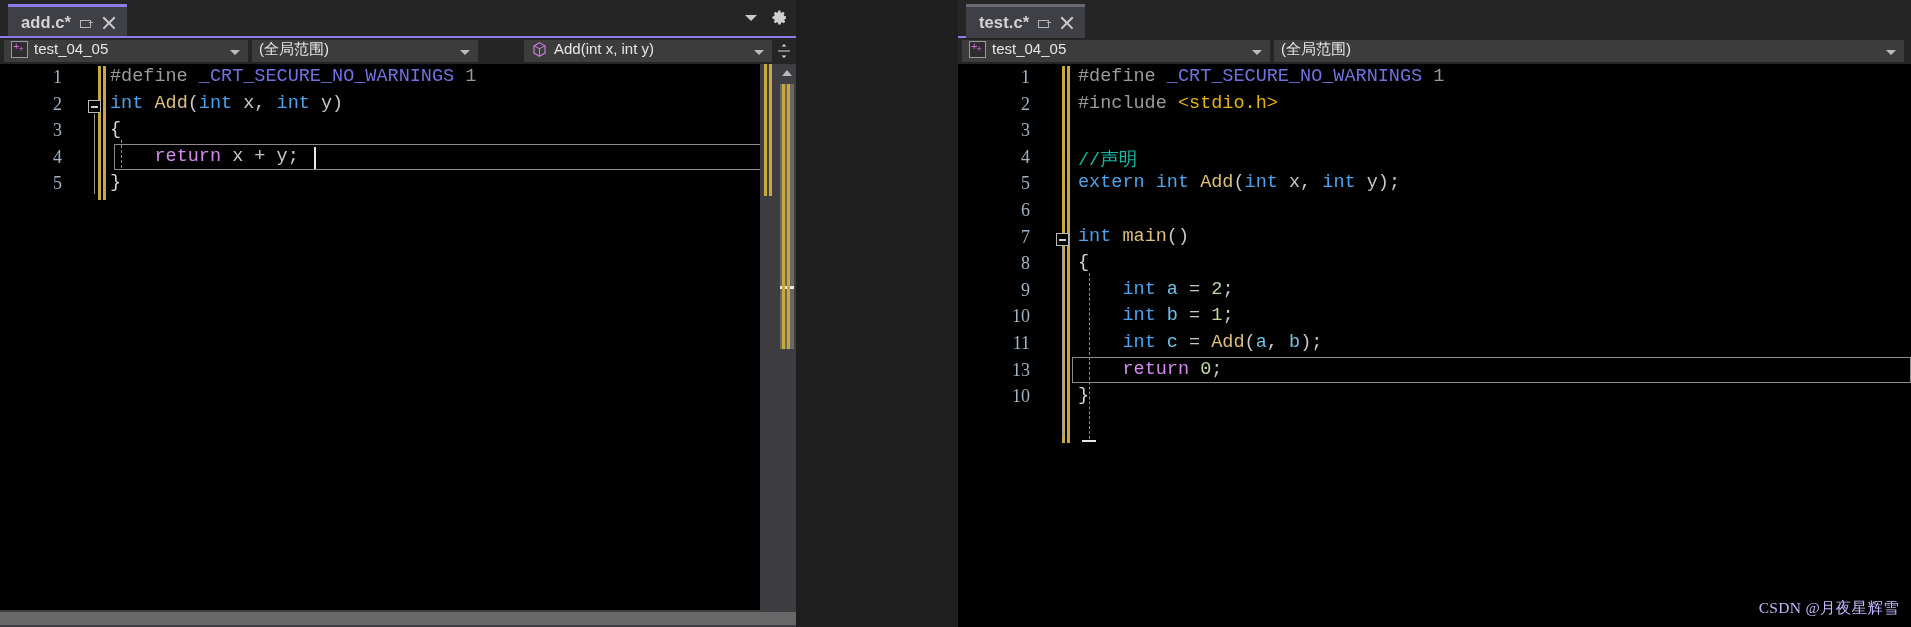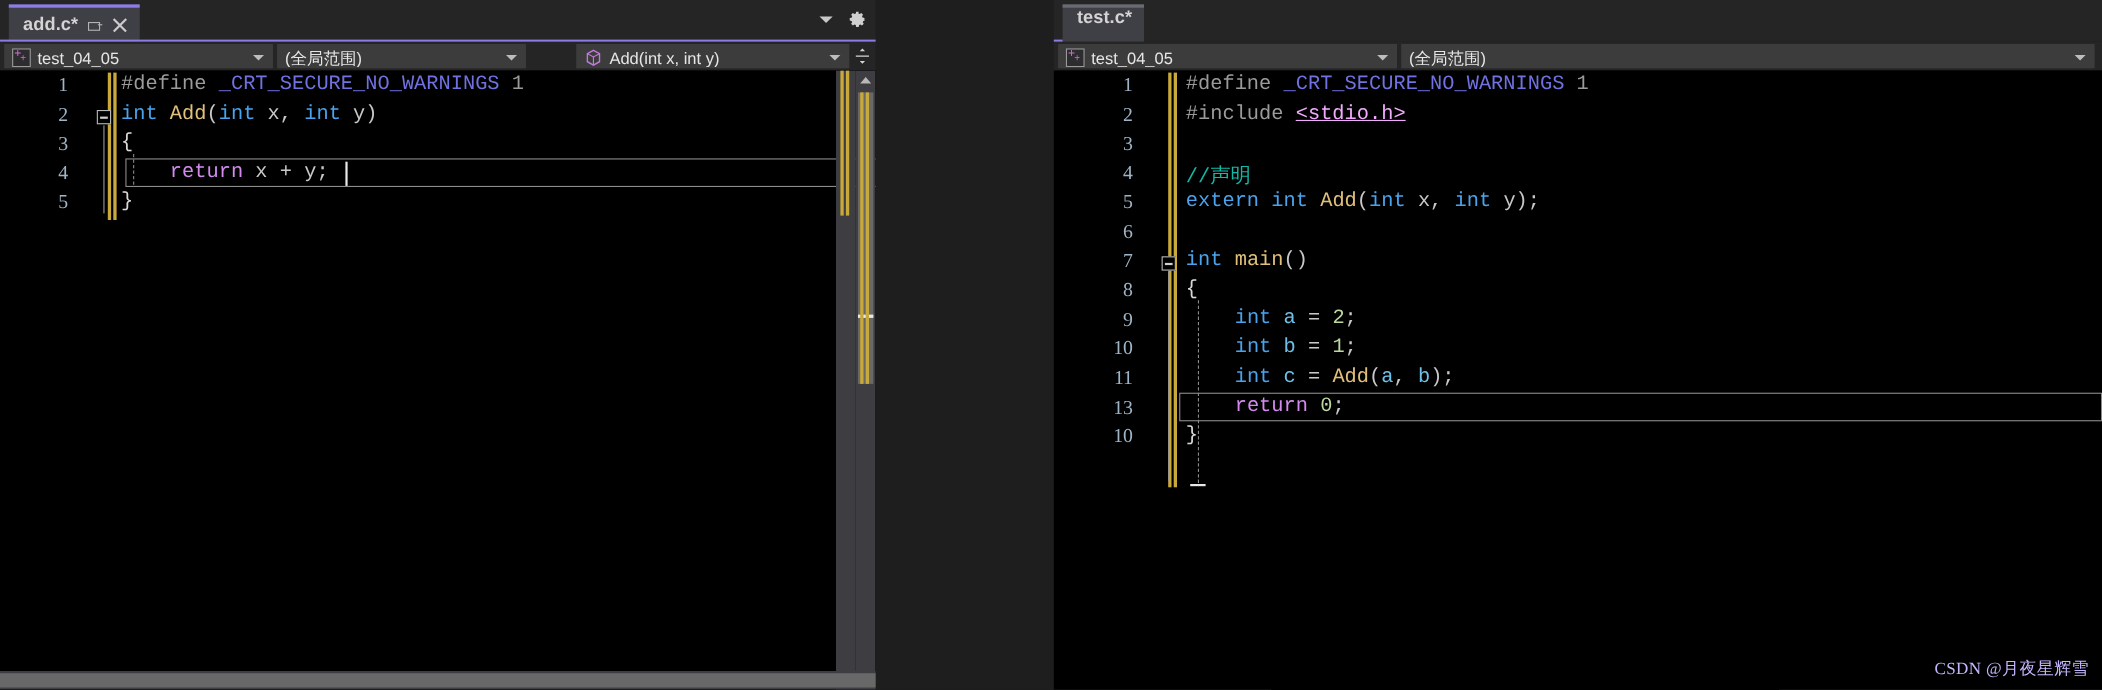--- a/index.html
+++ b/index.html
@@ -20,21 +20,21 @@
   .tabstrip { position: relative; height: 38px; background: #252526; }
   .tab {
     position: absolute; left: 8px; top: 4px; height: 34px;
     display: flex; align-items: center; gap: 9px;
     padding: 0 11px 0 13px;
     background: #3f3f46;
     border-top: 3px solid #8b7ce8;
     font-size: 16.5px; font-weight: bold; color: #d4d4d4;
     font-family: "Liberation Sans", sans-serif;
   }
-  #pane-right .tab { border-top-color: #6a6a72; background: #3f3f46; flex-direction: column; }
+  #pane-right .tab { border-top-color: #6a6a72; background: #3f3f46; }
   .tab-title { white-space: nowrap; letter-spacing: .1px; }
   .pin-icon { width: 13px; height: 14px; position: relative; opacity: .85; }
   .pin-icon::before {
     content: ""; position: absolute; left: 0; top: 4px;
     width: 9px; height: 6px; border: 1.6px solid #c8c8c8; background: transparent;
   }
   .pin-icon::after {
     content: ""; position: absolute; left: 9px; top: 6.2px;
     width: 4px; height: 1.7px; background: #c8c8c8;
   }
@@ -65,21 +65,21 @@
   .accent-line { position: absolute; left: 0; right: 0; height: 2px; background: #8b7ce8; }
 
   
   .navbar {
     position: absolute; left: 0; right: 0; height: 26px;
     background: #252526; display: flex; align-items: stretch;
   }
   .combo {
     position: relative; height: 22px; margin: 2px 0 2px 4px;
     background: #3c3c3c; border: 1px solid #3c3c3c;
-    display: flex; align-items: flex-end;
+    display: flex; align-items: flex-start;
     font-size: 15px; color: #e6e6e6;
     font-family: "Liberation Sans", sans-serif;
     padding-left: 6px; white-space: nowrap; overflow: hidden;
   }
   .combo .lbl { line-height: 1; }
   .combo .arrow {
     position: absolute; right: 7px; top: 9px;
     width: 0; height: 0;
     border-left: 5px solid transparent; border-right: 5px solid transparent;
     border-top: 5px solid #bdbdbd;
@@ -155,21 +155,21 @@
   .t-pre   { color: #9b9b9b; }
   .t-macro { color: #6f72e0; }
   .t-key   { color: #4aa3ec; }
   .t-fn    { color: #e0c07a; }
   .t-id    { color: #c8c8c8; }
   .t-op    { color: #c8c8c8; }
   .t-ret   { color: #d58af0; }
   .t-str   { color: #e0735a; }
   .t-num   { color: #bcd9a0; }
   .t-cmt   { color: #14b8a6; }
-  .t-hdr   { color: #f0abfc; text-decoration: underline; }
+  .t-hdr   { color: #eab308; }
   .t-brace { color: #d8d8d8; }
   .t-var   { color: #6fc0e8; }
 
   
   .vscroll {
     position: absolute; right: 0; top: 0; bottom: 0; width: 18px;
     background: #3e3e42;
   }
   .vscroll .arrow-up, .vscroll .arrow-dn {
     position: absolute; left: 4px; width: 0; height: 0;

